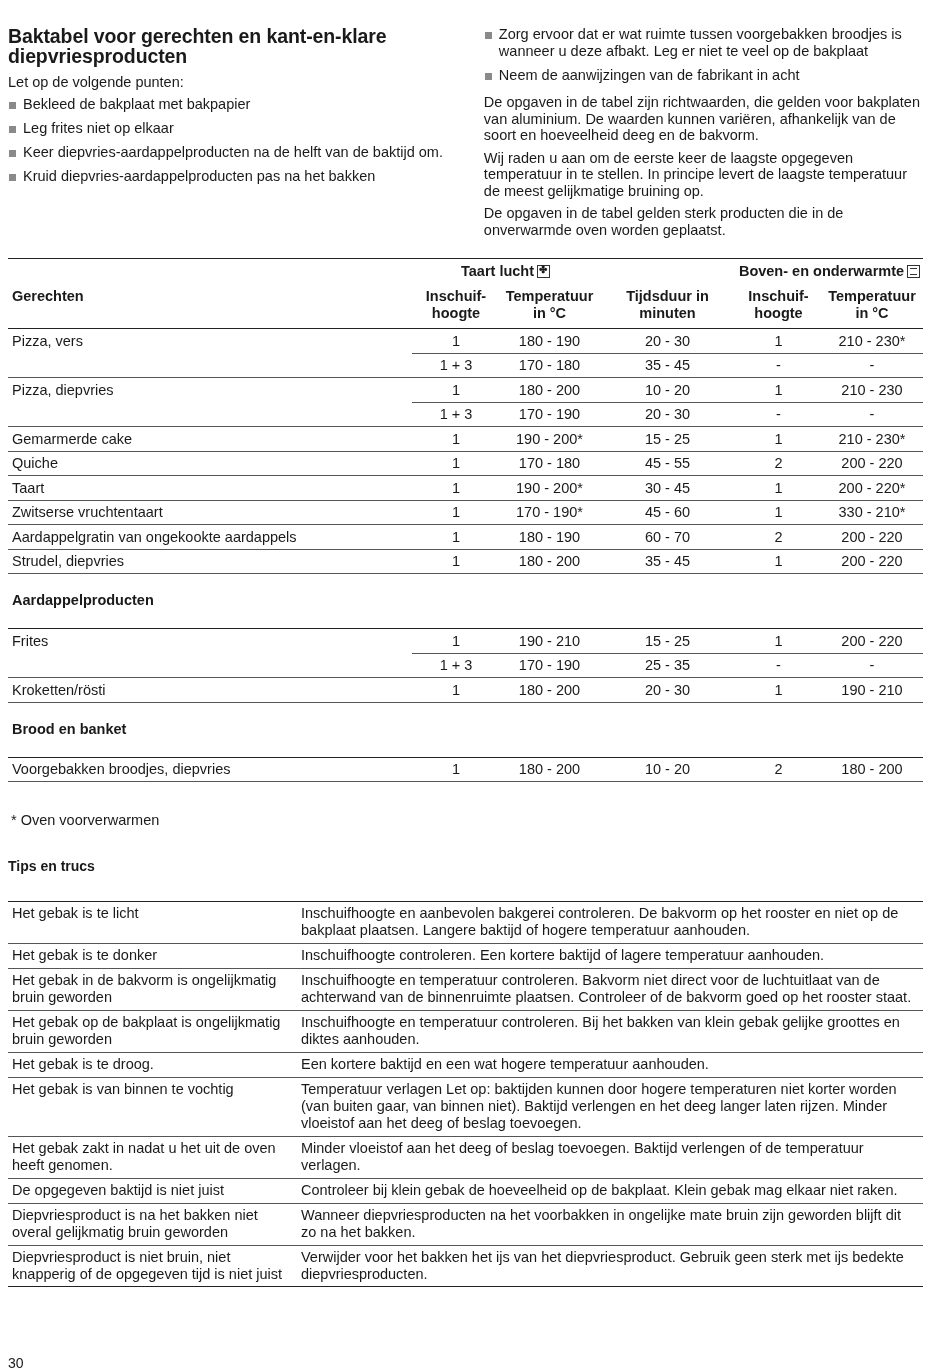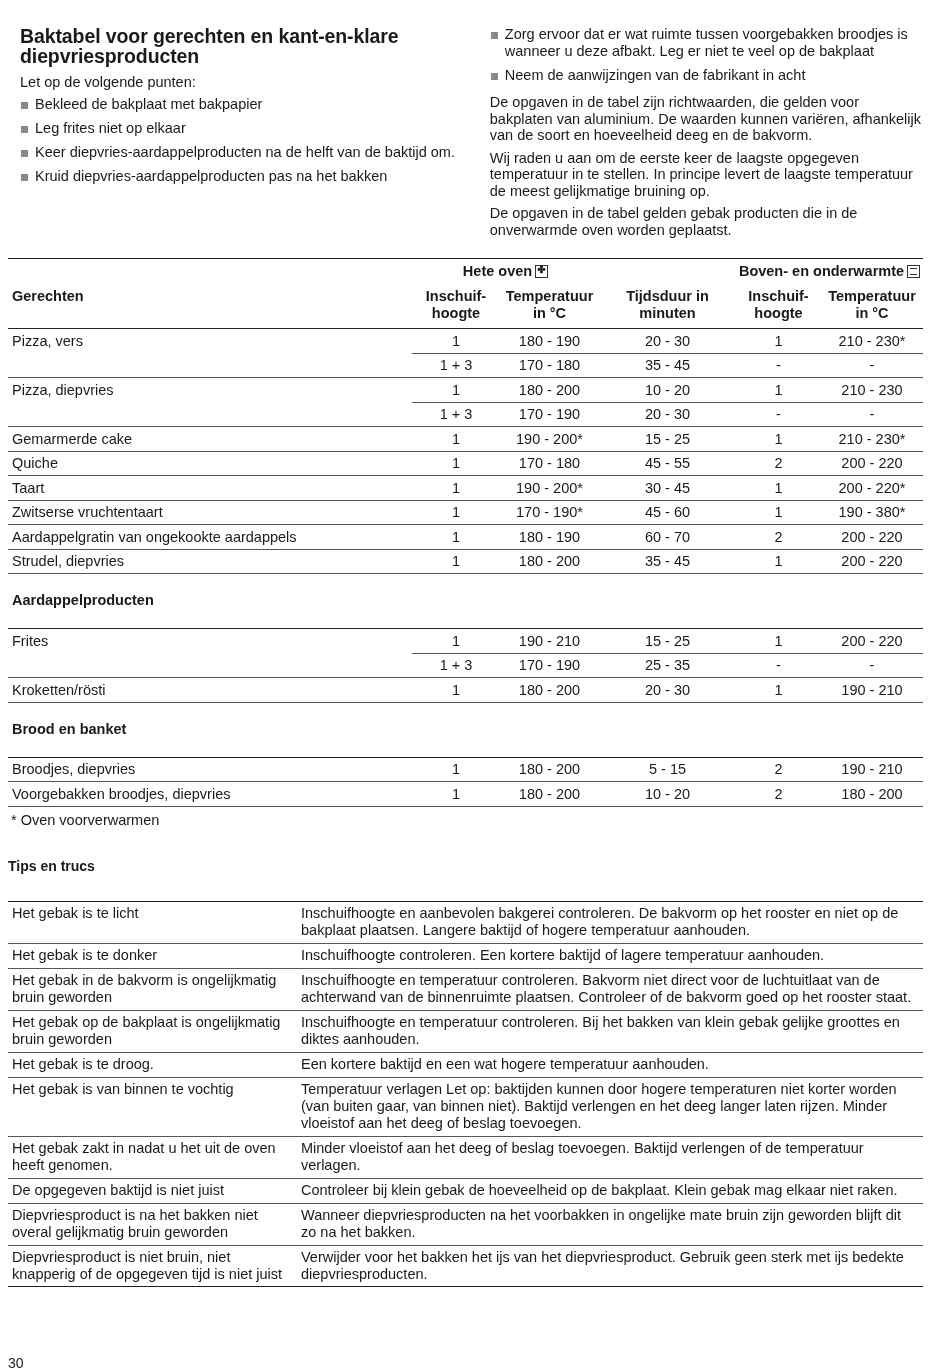--- a/index.html
+++ b/index.html
@@ -1,20 +1,20 @@
 <!DOCTYPE html>
 <html><head>
 <meta charset="utf-8">
 <style>
   html, body { margin: 0; padding: 0; background: #ffffff; }
   body {
     width: 950px; height: 1370px; position: relative; overflow: hidden;
     font-family: "Liberation Sans", sans-serif; color: #1a1a1a; font-size: 14.5px;
   }
-  .top { position: absolute; top: 22px; left: 20px; right: 27px; display: flex; }
+  .top { position: absolute; top: 22px; left: 8px; right: 27px; display: flex; }
   .col-left { width: 462px; }
   .col-right { width: 453px; margin-left: 28px; padding-top: 4px; }
   h1 {
     font-size: 19.5px; font-weight: bold; margin: 4px 0 8px 0; line-height: 20px; letter-spacing: -0.1px;
   }
   .intro { margin: 0 0 5px 0; line-height: 17px; }
   ul.bullets { list-style: none; margin: 0; padding: 0; }
   ul.bullets li { position: relative; padding-left: 15px; line-height: 17px; margin-bottom: 7px; }
   ul.bullets li .sq {
     position: absolute; left: 1px; top: 6px; width: 7px; height: 7px; background: #8a8a8a;
@@ -69,38 +69,38 @@
       <li><span class="sq"></span><span>Kruid diepvries-aardappelproducten pas na het bakken</span></li>
     </ul>
   </div>
   <div class="col-right">
     <ul class="bullets">
       <li><span class="sq"></span><span>Zorg ervoor dat er wat ruimte tussen voorgebakken broodjes is wanneer u deze afbakt. Leg er niet te veel op de bakplaat</span></li>
       <li><span class="sq"></span><span>Neem de aanwijzingen van de fabrikant in acht</span></li>
     </ul>
     <p class="para">De opgaven in de tabel zijn richtwaarden, die gelden voor bakplaten van aluminium. De waarden kunnen variëren, afhankelijk van de soort en hoeveelheid deeg en de bakvorm.</p>
     <p class="para">Wij raden u aan om de eerste keer de laagste opgegeven temperatuur in te stellen. In principe levert de laagste temperatuur de meest gelijkmatige bruining op.</p>
-    <p class="para">De opgaven in de tabel gelden gebak producten die in de onverwarmde oven worden geplaatst.</p>
+    <p class="para">De opgaven in de tabel gelden sterk producten die in de onverwarmde oven worden geplaatst.</p>
   </div>
 </div>
 
 <table class="bake">
   <colgroup>
     <col style="width:404px">
     <col style="width:88px">
     <col style="width:99px">
     <col style="width:137px">
     <col style="width:85px">
     <col style="width:102px">
   </colgroup>
   <thead>
     <tr class="grp">
       <th></th>
       <th colspan="2">
-        <span>Hete oven</span><span class="icon-box"><span class="fan-glyph">✤</span></span>
+        <span>Taart lucht</span><span class="icon-box"><span class="fan-glyph">✤</span></span>
       </th>
       <th></th>
       <th colspan="2">
         <span>Boven- en onderwarmte</span><span class="icon-box heat-glyph"></span>
       </th>
     </tr>
     <tr class="colh">
       <th class="name">Gerechten</th>
       <th class="c">Inschuif-<br>hoogte</th>
       <th class="c">Temperatuur<br>in °C</th>
@@ -165,21 +165,21 @@
         <td class="c">30 - 45</td>
         <td class="c">1</td>
         <td class="c">200 - 220*</td>
       </tr>
       <tr>
         <td class="name">Zwitserse vruchtentaart</td>
         <td class="c">1</td>
         <td class="c">170 - 190*</td>
         <td class="c">45 - 60</td>
         <td class="c">1</td>
-        <td class="c">190 - 380*</td>
+        <td class="c">330 - 210*</td>
       </tr>
       <tr>
         <td class="name">Aardappelgratin van ongekookte aardappels</td>
         <td class="c">1</td>
         <td class="c">180 - 190</td>
         <td class="c">60 - 70</td>
         <td class="c">2</td>
         <td class="c">200 - 220</td>
       </tr>
       <tr>
@@ -214,28 +214,20 @@
         <td class="c">1</td>
         <td class="c">180 - 200</td>
         <td class="c">20 - 30</td>
         <td class="c">1</td>
         <td class="c">190 - 210</td>
       </tr>
       <tr class="section">
         <td class="name" colspan="6">Brood en banket</td>
       </tr>
       <tr>
-        <td class="name">Broodjes, diepvries</td>
-        <td class="c">1</td>
-        <td class="c">180 - 200</td>
-        <td class="c">5 - 15</td>
-        <td class="c">2</td>
-        <td class="c">190 - 210</td>
-      </tr>
-      <tr>
         <td class="name">Voorgebakken broodjes, diepvries</td>
         <td class="c">1</td>
         <td class="c">180 - 200</td>
         <td class="c">10 - 20</td>
         <td class="c">2</td>
         <td class="c">180 - 200</td>
       </tr>
     </tbody>
 </table>
 

